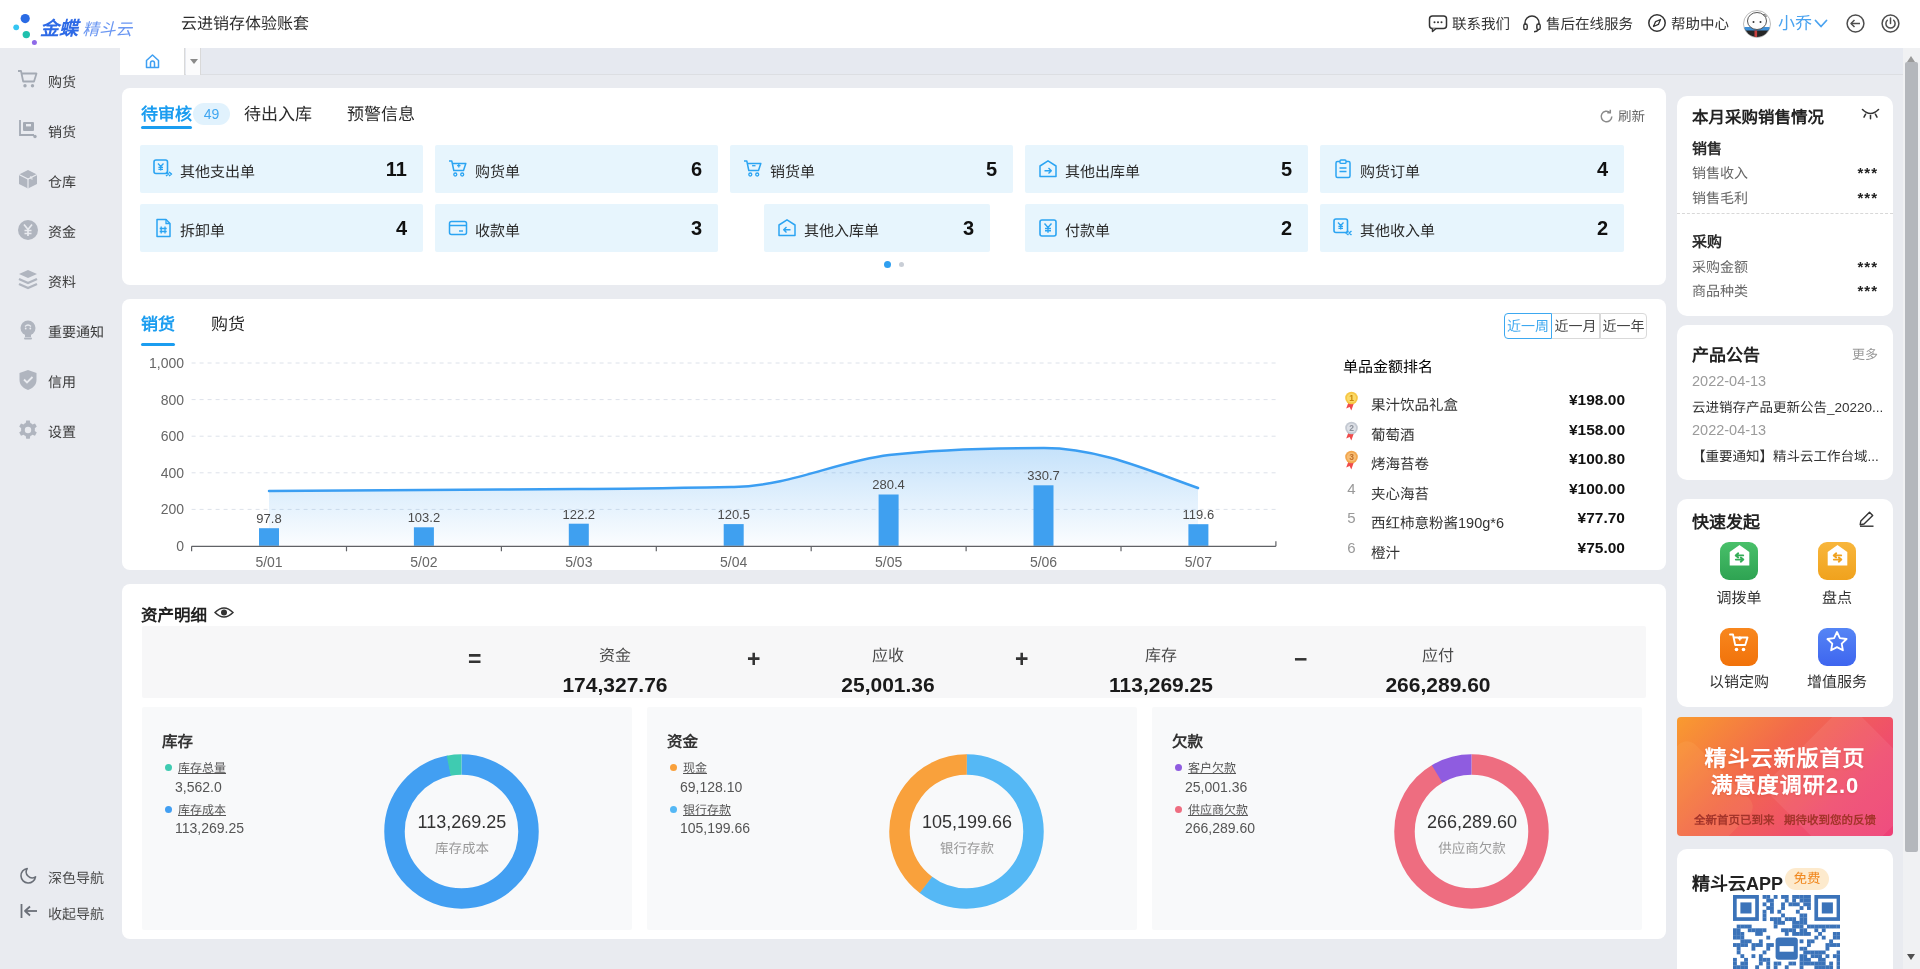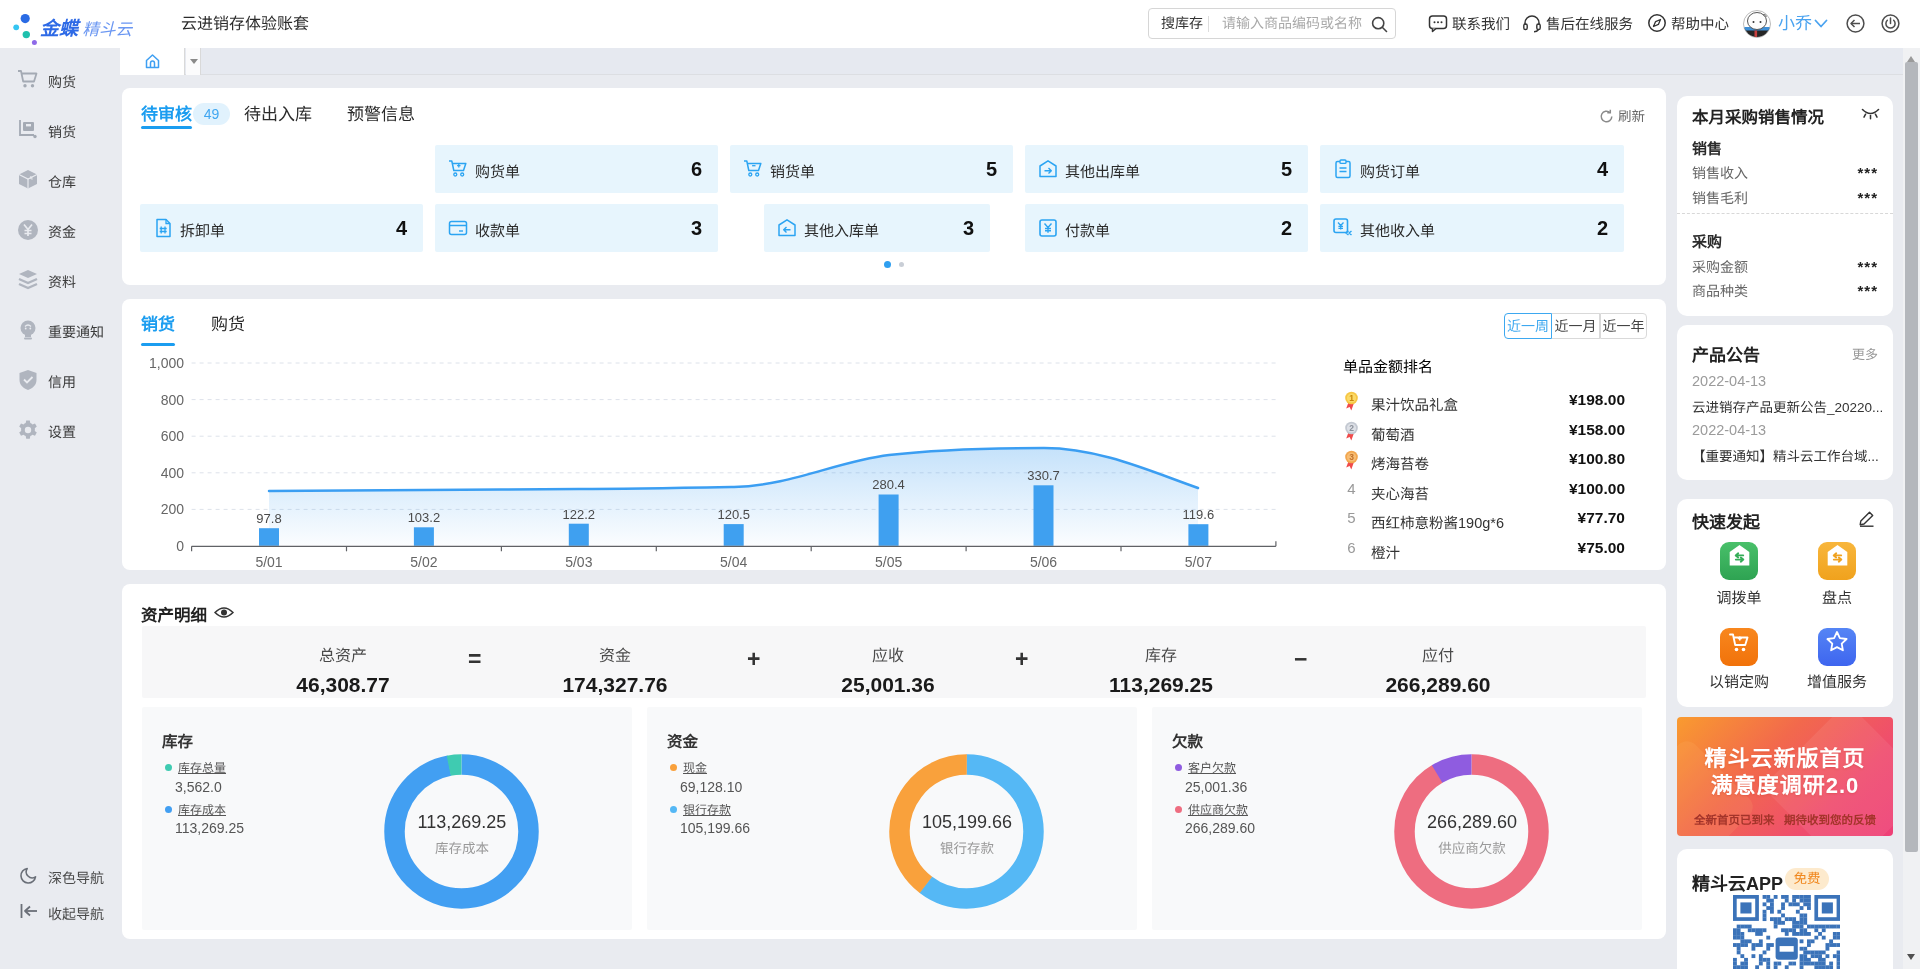--- a/index.html
+++ b/index.html
@@ -79,29 +79,20 @@
 
 <div id="topbar">
   <svg class="abs" style="left:10px;top:6px" width="36" height="40" viewBox="0 0 36 40">
     <circle cx="15.2" cy="12.6" r="4.6" fill="#2a6be4"></circle>
     <circle cx="6.2" cy="21.3" r="2.9" fill="#35c5f2"></circle>
     <circle cx="16.3" cy="28.6" r="3.7" fill="#1fc0ad"></circle>
     <circle cx="24.4" cy="36.5" r="2.5" fill="#8e6ae8"></circle>
   </svg>
   <div class="abs" style="left:40px;top:13px;font-size:19px;font-style:italic;font-weight:bold;color:#2e6ae6;">金蝶<span style="color:#6b97f2;font-weight:normal;font-size:16.5px;">&nbsp;精斗云</span></div>
   <div id="apptitle">云进销存体验账套</div>
-  <div id="searchbox">
-      <span class="lab">搜库存</span>
-      <span class="sep"></span>
-      <span class="ph">请输入商品编码或名称</span>
-    <svg class="abs" style="left:222px;top:7px" width="17" height="17" viewBox="0 0 17 17">
-        <circle cx="7.2" cy="7.2" r="5.6" fill="none" stroke="#444" stroke-width="1.6"></circle>
-        <line x1="11.5" y1="11.5" x2="15.5" y2="15.5" stroke="#444" stroke-width="1.6" stroke-linecap="round"></line>
-      </svg>
-  </div>
   <div class="topitem" style="left:1428px;">
     <svg width="20" height="20" viewBox="0 0 20 20">
         <rect x="1.5" y="3" width="17" height="12.5" rx="3" fill="none" stroke="#333" stroke-width="1.5"></rect>
         <path d="M4.5 15.5 L4.5 18.5 L8 15.5" fill="#fff" stroke="#333" stroke-width="1.5" stroke-linejoin="round"></path>
         <circle cx="6.5" cy="9.2" r="1" fill="#333"></circle>
         <circle cx="10" cy="9.2" r="1" fill="#333"></circle>
         <circle cx="13.5" cy="9.2" r="1" fill="#333"></circle>
       </svg>
     联系我们</div>
   <div class="topitem" style="left:1522px;">
@@ -244,20 +235,29 @@
 
 <div class="card" id="card1">
   <div class="tab-active" style="left:19px;top:17px;">待审核<span id="badge49">49</span><span class="uline"></span></div>
   <div class="tab-n" style="left:122px;top:17px;">待出入库</div>
   <div class="tab-n" style="left:225px;top:17px;">预警信息</div>
   <div id="refresh"><svg width="15" height="15" viewBox="0 0 15 15" style="vertical-align:-3px">
         <path d="M12.8 7.5 a5.3 5.3 0 1 1 -1.8 -4" fill="none" stroke="#8a8a8a" stroke-width="1.5"></path>
         <path d="M11.3 0.8 v3 h-3" fill="none" stroke="#8a8a8a" stroke-width="1.5"></path>
       </svg> 刷新</div>
 
+  <div class="tile" style="left:18px;top:57px;width:283px;">
+    <svg width="20" height="20" viewBox="0 0 20 20">
+        <rect x="1" y="1" width="13.5" height="13.5" rx="2" fill="none" stroke="#2ba4f2" stroke-width="1.6"></rect>
+        <path d="M5 4.5 L7.7 7.5 L10.5 4.5 M7.7 7.5 V11.5 M5.4 8.3 h4.6 M5.4 10.3 h4.6" fill="none" stroke="#2ba4f2" stroke-width="1.3"></path>
+        <path d="M13 15.5 l2.5 2 l-2.5 2 M16 15.5 l2.5 2 l-2.5 2" fill="none" stroke="#2ba4f2" stroke-width="1.5" stroke-linejoin="round" transform="translate(0,-2.5)"></path>
+      </svg>
+    <span class="tlab">其他支出单</span>
+      <span class="tnum">11</span>
+    </div>
   <div class="tile" style="left:313px;top:57px;width:283px;">
     <svg width="21" height="20" viewBox="0 0 21 20">
         <path d="M1 2 h2.8 l2 9.5 h9.7 l2.3 -7 H4.5" fill="none" stroke="#2ba4f2" stroke-width="1.5" stroke-linejoin="round"></path>
         <circle cx="7.3" cy="15.5" r="1.5" fill="none" stroke="#2ba4f2" stroke-width="1.3"></circle>
         <circle cx="14.2" cy="15.5" r="1.5" fill="none" stroke="#2ba4f2" stroke-width="1.3"></circle>
         <path d="M10.8 5 v3.4 M9.1 6.7 h3.4" stroke="#2ba4f2" stroke-width="1.3"></path>
       </svg>
     <span class="tlab">购货单</span>
       <span class="tnum">6</span>
     </div>
@@ -455,24 +455,20 @@
   </div>
 </div>
 
 <div class="card" id="card3">
   <div class="abs" style="left:19px;top:18px;font-size:16.5px;font-weight:bold;color:#222;">资产明细</div>
   <svg class="abs" style="left:92px;top:21px" width="20" height="15" viewBox="0 0 20 15">
       <path d="M1 7.5 Q10 -1.5 19 7.5 Q10 16.5 1 7.5 Z" fill="none" stroke="#333" stroke-width="1.5"></path>
       <circle cx="10" cy="7.5" r="3" fill="#333"></circle>
     </svg>
   <div id="stripe">
-    <div class="fcol" style="left:131px;top:16px;width:140px;">
-        <div class="fl">总资产</div>
-        <div class="fv">46,308.77</div>
-      </div>
     <div class="fop" style="left:326px;">=</div>
     <div class="fcol" style="left:403px;top:16px;width:140px;">
         <div class="fl">资金</div>
         <div class="fv">174,327.76</div>
       </div>
     <div class="fop" style="left:605px;">+</div>
     <div class="fcol" style="left:676px;top:16px;width:140px;">
         <div class="fl">应收</div>
         <div class="fv">25,001.36</div>
       </div>

